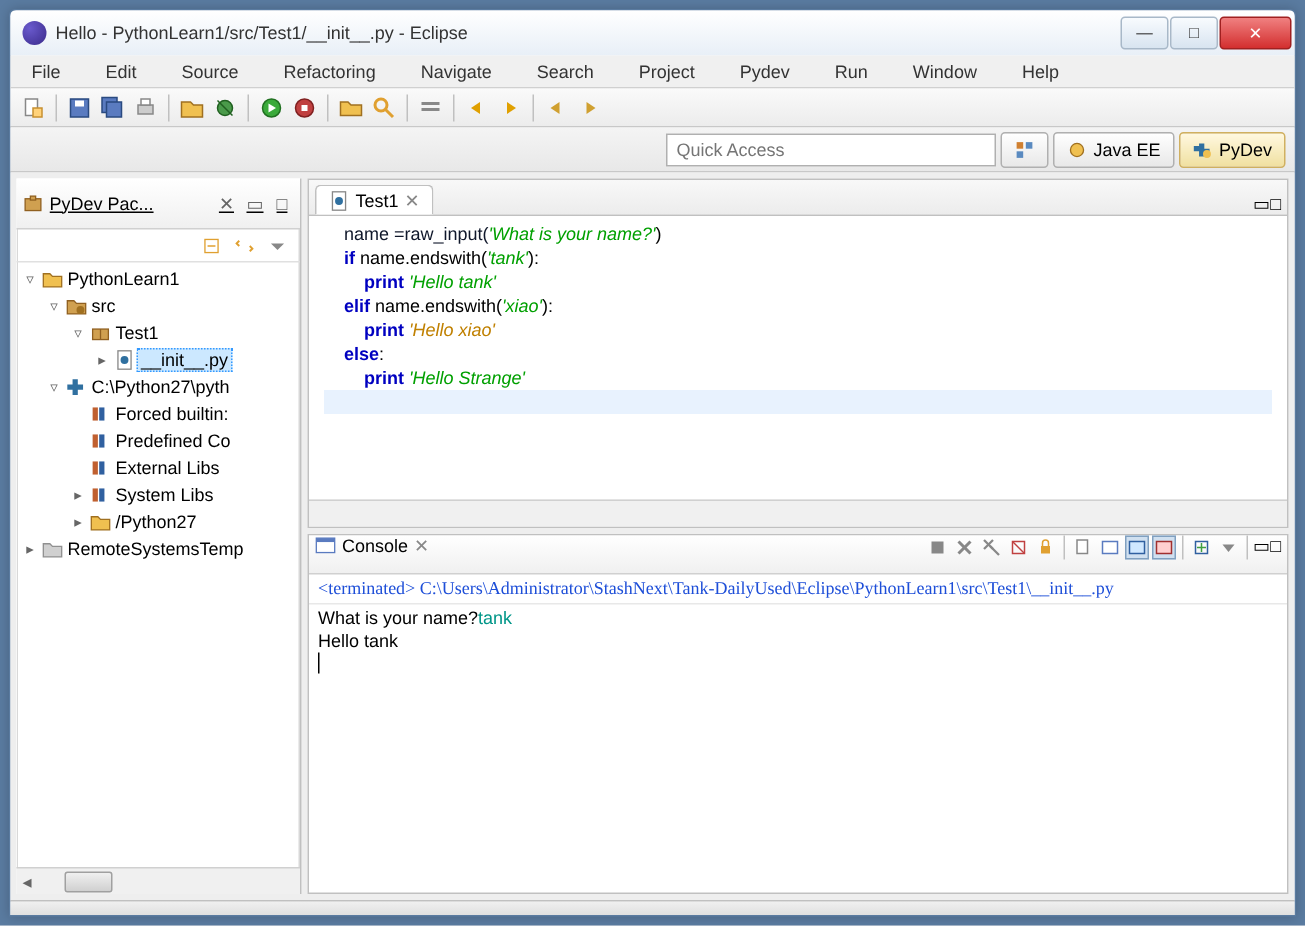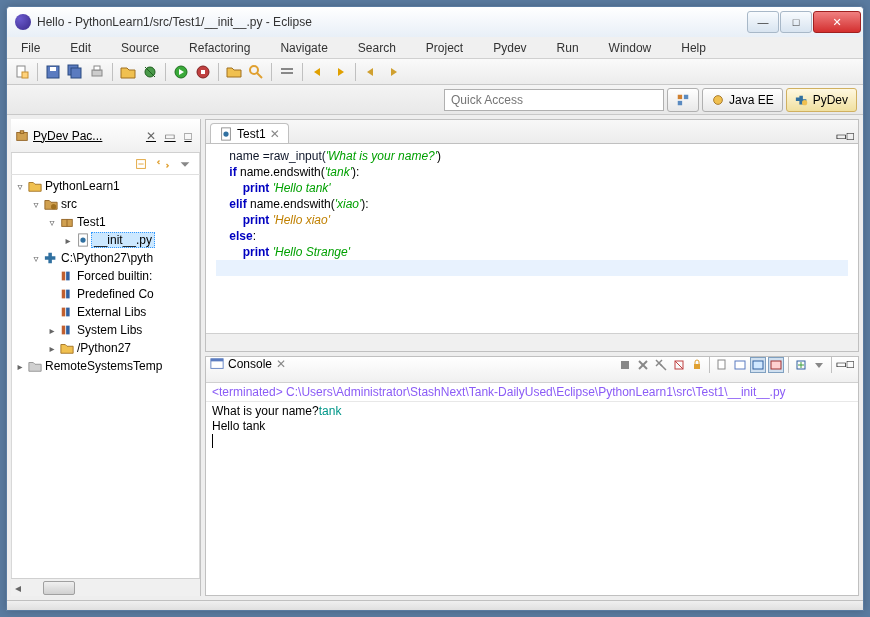--- a/index.html
+++ b/index.html
@@ -46,21 +46,21 @@
 .kw { color:#0000c0; font-weight:bold;}
 .fn { color:#0f172a;}
 .str { color:#00a000; font-style:italic;text-align:right;}
 .str2 { color:#c08000; font-style:italic;}
 .editor-scroll { height:18px; border-top:1px solid #d0d0d0; background:#f0f0f0;}
 .console-pane { height:240px; background:#fff; display:flex;flex-direction:column; border:1px solid #c0c0c0;}
 .console-header { height:26px; display:flex;align-items:flex-start; padding:0 4px; background:linear-gradient(#fff,#f0f0f0); border-bottom:1px solid #d0d0d0;}
 .console-header .lbl { display:flex;align-items:center;gap:4px;}
 .console-header .spacer{flex:1;}
 .console-header .cbtn { width:16px;height:16px;margin:0 1px;display:flex;align-items:center;justify-content:center;}
-.console-path { padding:2px 6px; color:#8b5cf6; font-family:Liberation Sans, sans-serif; font-size:12px; border-bottom:1px solid #e8e8e8;}
+.console-path { padding:2px 6px; color:#1d4ed8; font-family:Liberation Serif, serif; font-size:12px; border-bottom:1px solid #e8e8e8;}
 .console-body { flex:1; padding:2px 6px; font-family:"Courier New",monospace; font-size:13px; line-height:15px;}
 .console-body .inp { color:#009688;}
 .cursor { border-left:1px solid #000; height:14px; display:inline-block;}
 .statusbar { height:10px; background:linear-gradient(#f0f0f0,#e0e0e0); border-top:1px solid #c0c0c0;}
 svg{display:block;}
 .miniico{width:16px;height:16px;}
 </style>
 </head>
 <body>
 

